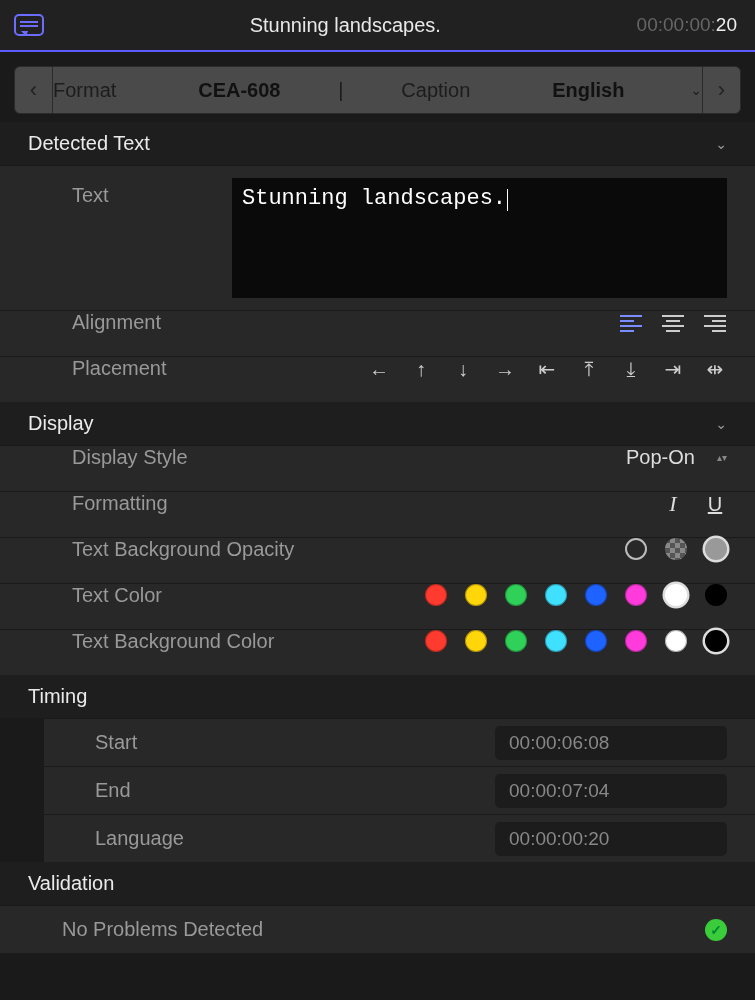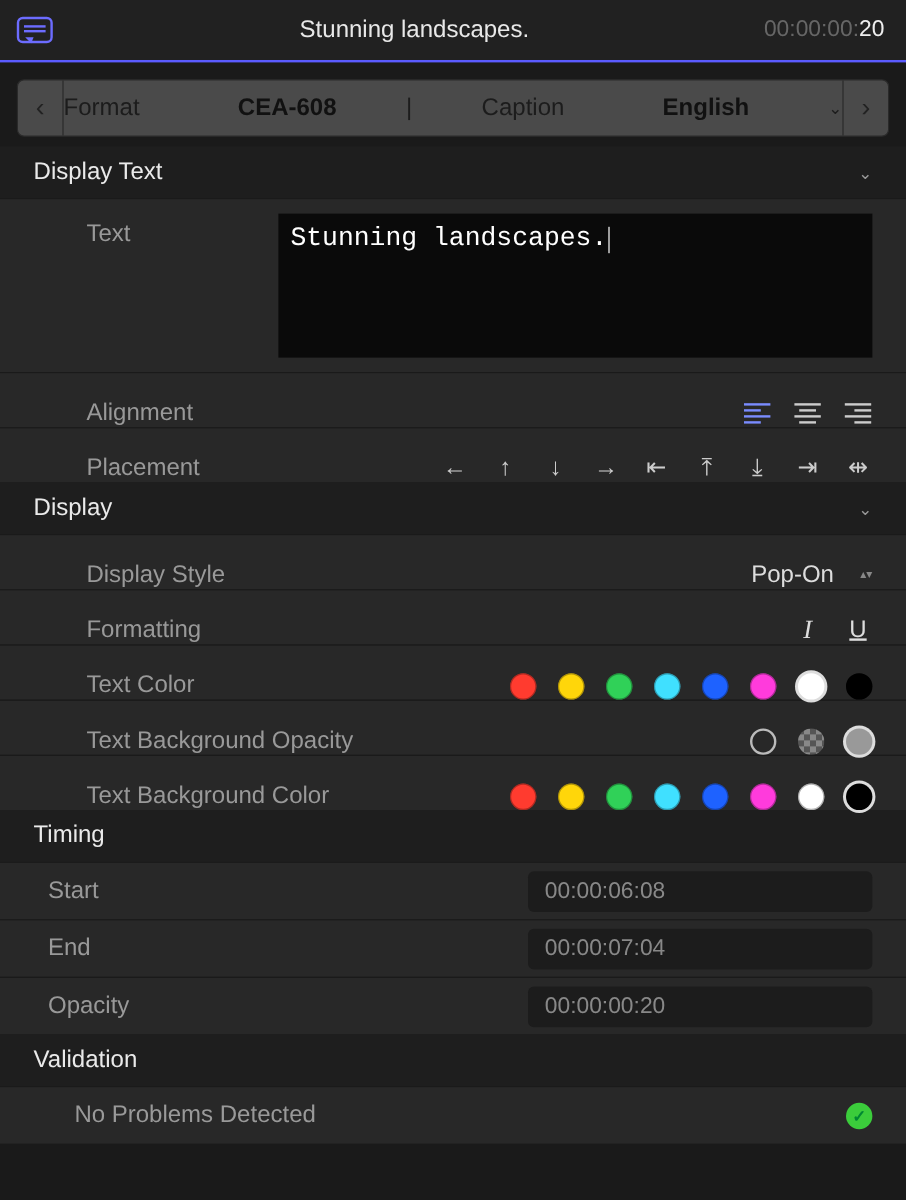--- a/index.html
+++ b/index.html
@@ -105,21 +105,21 @@
     font-weight: 400;
     background: #1e1e1e;
   }
   .section-header .chev {
     font-size: 14px;
     color: #999;
   }
 
   .row {
     display: flex;
-    align-items: flex-end;
+    align-items: flex-start;
     padding: 0 28px 0 40px;
     min-height: 46px;
     background: #282828;
     border-top: 1px solid #1a1a1a;
   }
   .row .label {
     width: 230px;
     color: #999;
     font-size: 20px;
     margin-left: 32px;
@@ -197,22 +197,22 @@
     color: #ddd; font-size: 20px; margin-right: 4px;
   }
   .stepper {
     display: inline-flex; flex-direction: column; color: #888; font-size: 10px; line-height: 9px;
   }
   .fmt-i { font-style: italic; font-size: 22px; font-family: Georgia, serif; color: #ddd; }
   .fmt-u { font-size: 20px; text-decoration: underline; color: #ddd; }
 
   .timing-row {
     display: flex; align-items: center;
-    padding: 0 28px 0 40px; height: 48px;
-    background: #282828; border-top: 1px solid #1a1a1a;
+    padding: 0 28px 0 51px; height: 48px;
+    background: #282828; border-top: 1px solid #1a1a1a; margin-left: 44px;
   }
   .timing-row .label { width: 400px; color: #999; font-size: 20px; }
   .timing-input {
     flex: 1; height: 34px;
     background: #1c1c1c;
     border-radius: 5px;
     padding: 0 14px;
     color: #888;
     font-size: 19px;
     display: flex; align-items: center;
@@ -254,21 +254,21 @@
     <span class="lbl">Caption</span>
     <span class="val">English</span>
     <span class="fb-chevron">⌄</span>
   </div>
   <div class="fb-arrow right">›</div>
 </div>
 
 <div class="panel">
 
   <div class="section-header">
-    <span>Display Text</span>
+    <span>Detected Text</span>
     <span class="chev">⌄</span>
   </div>
 
   <div class="row text-row">
     <div class="label">Text</div>
     <div class="text-input">
       <span>Stunning landscapes.</span><span class="cursor"></span>
     </div>
   </div>
 
@@ -350,47 +350,47 @@
 
   <div class="row">
     <div class="label">Formatting</div>
     <div class="controls">
       <div class="icon-btn">
           <span class="fmt-i">I</span>
         </div>
       <div class="icon-btn">
           <span class="fmt-u">U</span>
         </div>
+    </div>
+  </div>
+
+  <div class="row">
+    <div class="label">Text Background Opacity</div>
+    <div class="controls col-gap">
+      <div class="opacity-ring"></div>
+      <div class="opacity-checker"></div>
+      <div class="opacity-solid selected"></div>
     </div>
   </div>
 
   <div class="row">
     <div class="label">Text Color</div>
     <div class="controls col-gap">
       <div class="swatch" style="background:#ff3b2f"></div>
       <div class="swatch" style="background:#ffd60a"></div>
       <div class="swatch" style="background:#30d158"></div>
       <div class="swatch" style="background:#40e0ff"></div>
       <div class="swatch" style="background:#1e62ff"></div>
       <div class="swatch" style="background:#ff3bdc"></div>
       <div class="swatch selected" style="background:#ffffff"></div>
       <div class="swatch" style="background:#000000"></div>
     </div>
   </div>
 
   <div class="row">
-    <div class="label">Text Background Opacity</div>
-    <div class="controls col-gap">
-      <div class="opacity-ring"></div>
-      <div class="opacity-checker"></div>
-      <div class="opacity-solid selected"></div>
-    </div>
-  </div>
-
-  <div class="row">
     <div class="label">Text Background Color</div>
     <div class="controls col-gap">
       <div class="swatch" style="background:#ff3b2f"></div>
       <div class="swatch" style="background:#ffd60a"></div>
       <div class="swatch" style="background:#30d158"></div>
       <div class="swatch" style="background:#40e0ff"></div>
       <div class="swatch" style="background:#1e62ff"></div>
       <div class="swatch" style="background:#ff3bdc"></div>
       <div class="swatch" style="background:#ffffff"></div>
       <div class="swatch selected" style="background:#000000"></div>
@@ -406,21 +406,21 @@
         <span>00:00:06:08</span>
       </div>
   </div>
   <div class="timing-row">
     <div class="label">End</div>
     <div class="timing-input">
         <span>00:00:07:04</span>
       </div>
   </div>
   <div class="timing-row">
-    <div class="label">Opacity</div>
+    <div class="label">Language</div>
     <div class="timing-input">
         <span>00:00:00:20</span>
       </div>
   </div>
 
   <div class="section-header">
     <span>Validation</span>
   </div>
   <div class="validation-row">
     <span>No Problems Detected</span>

